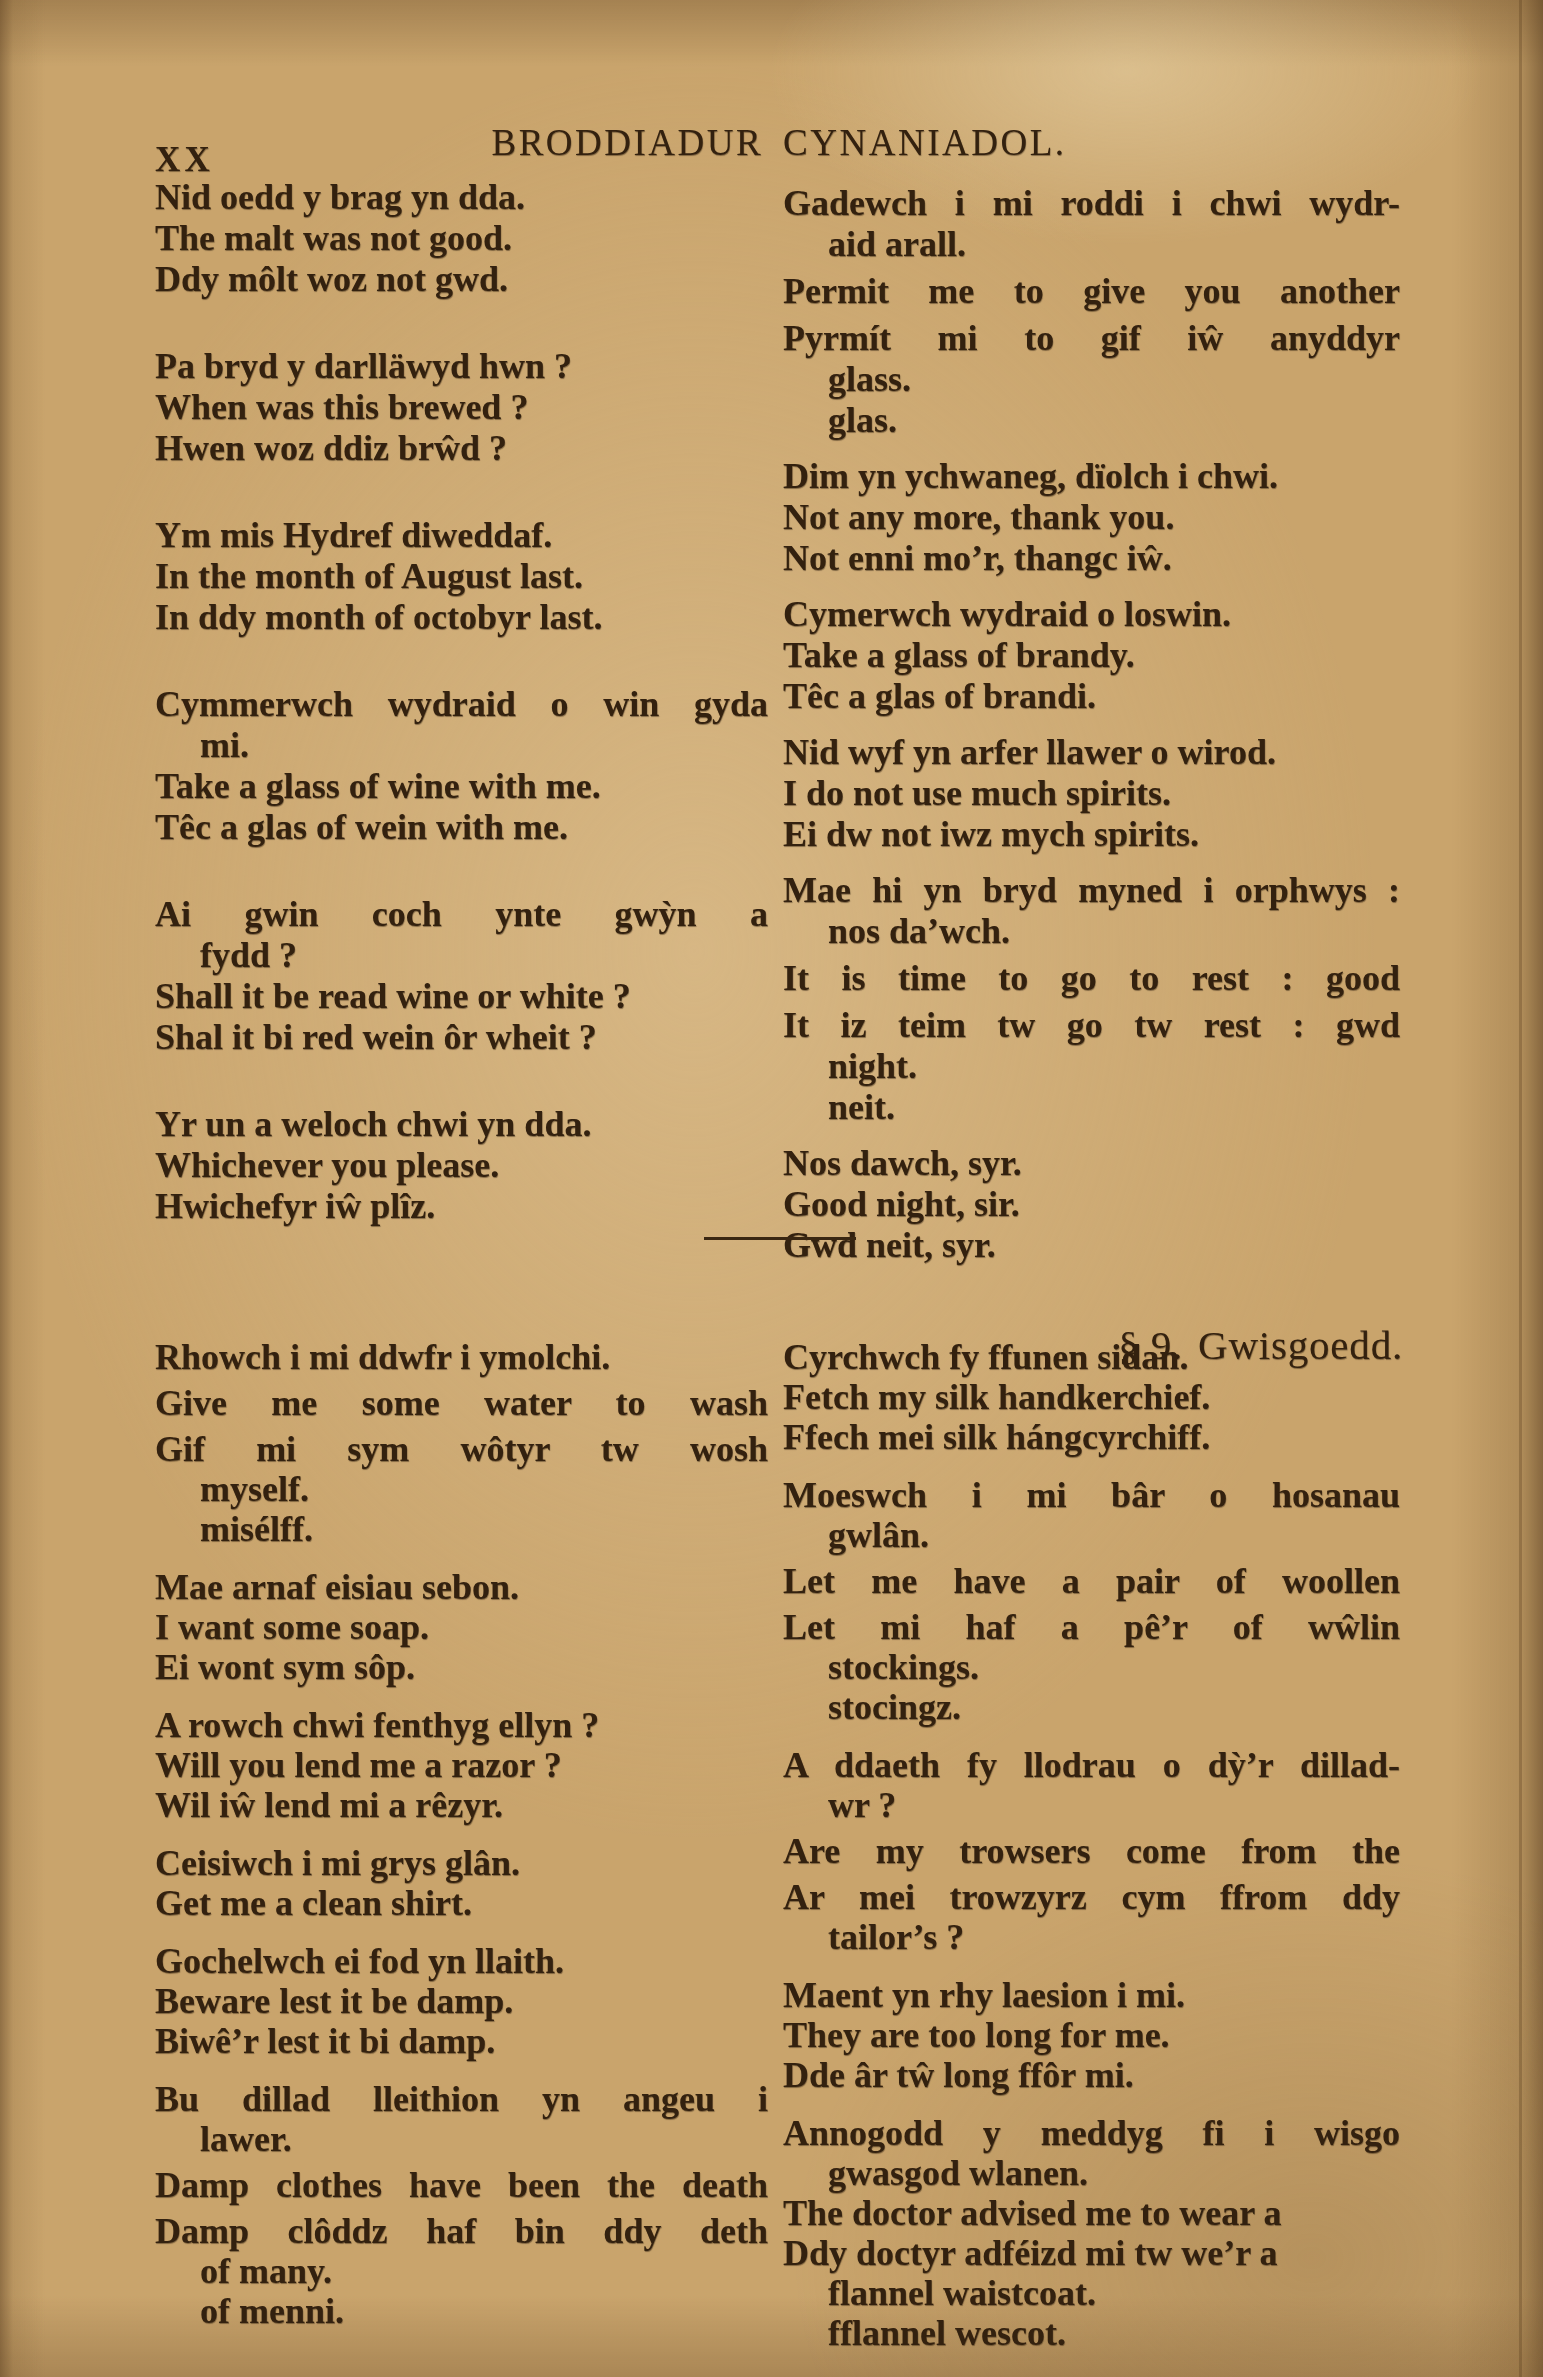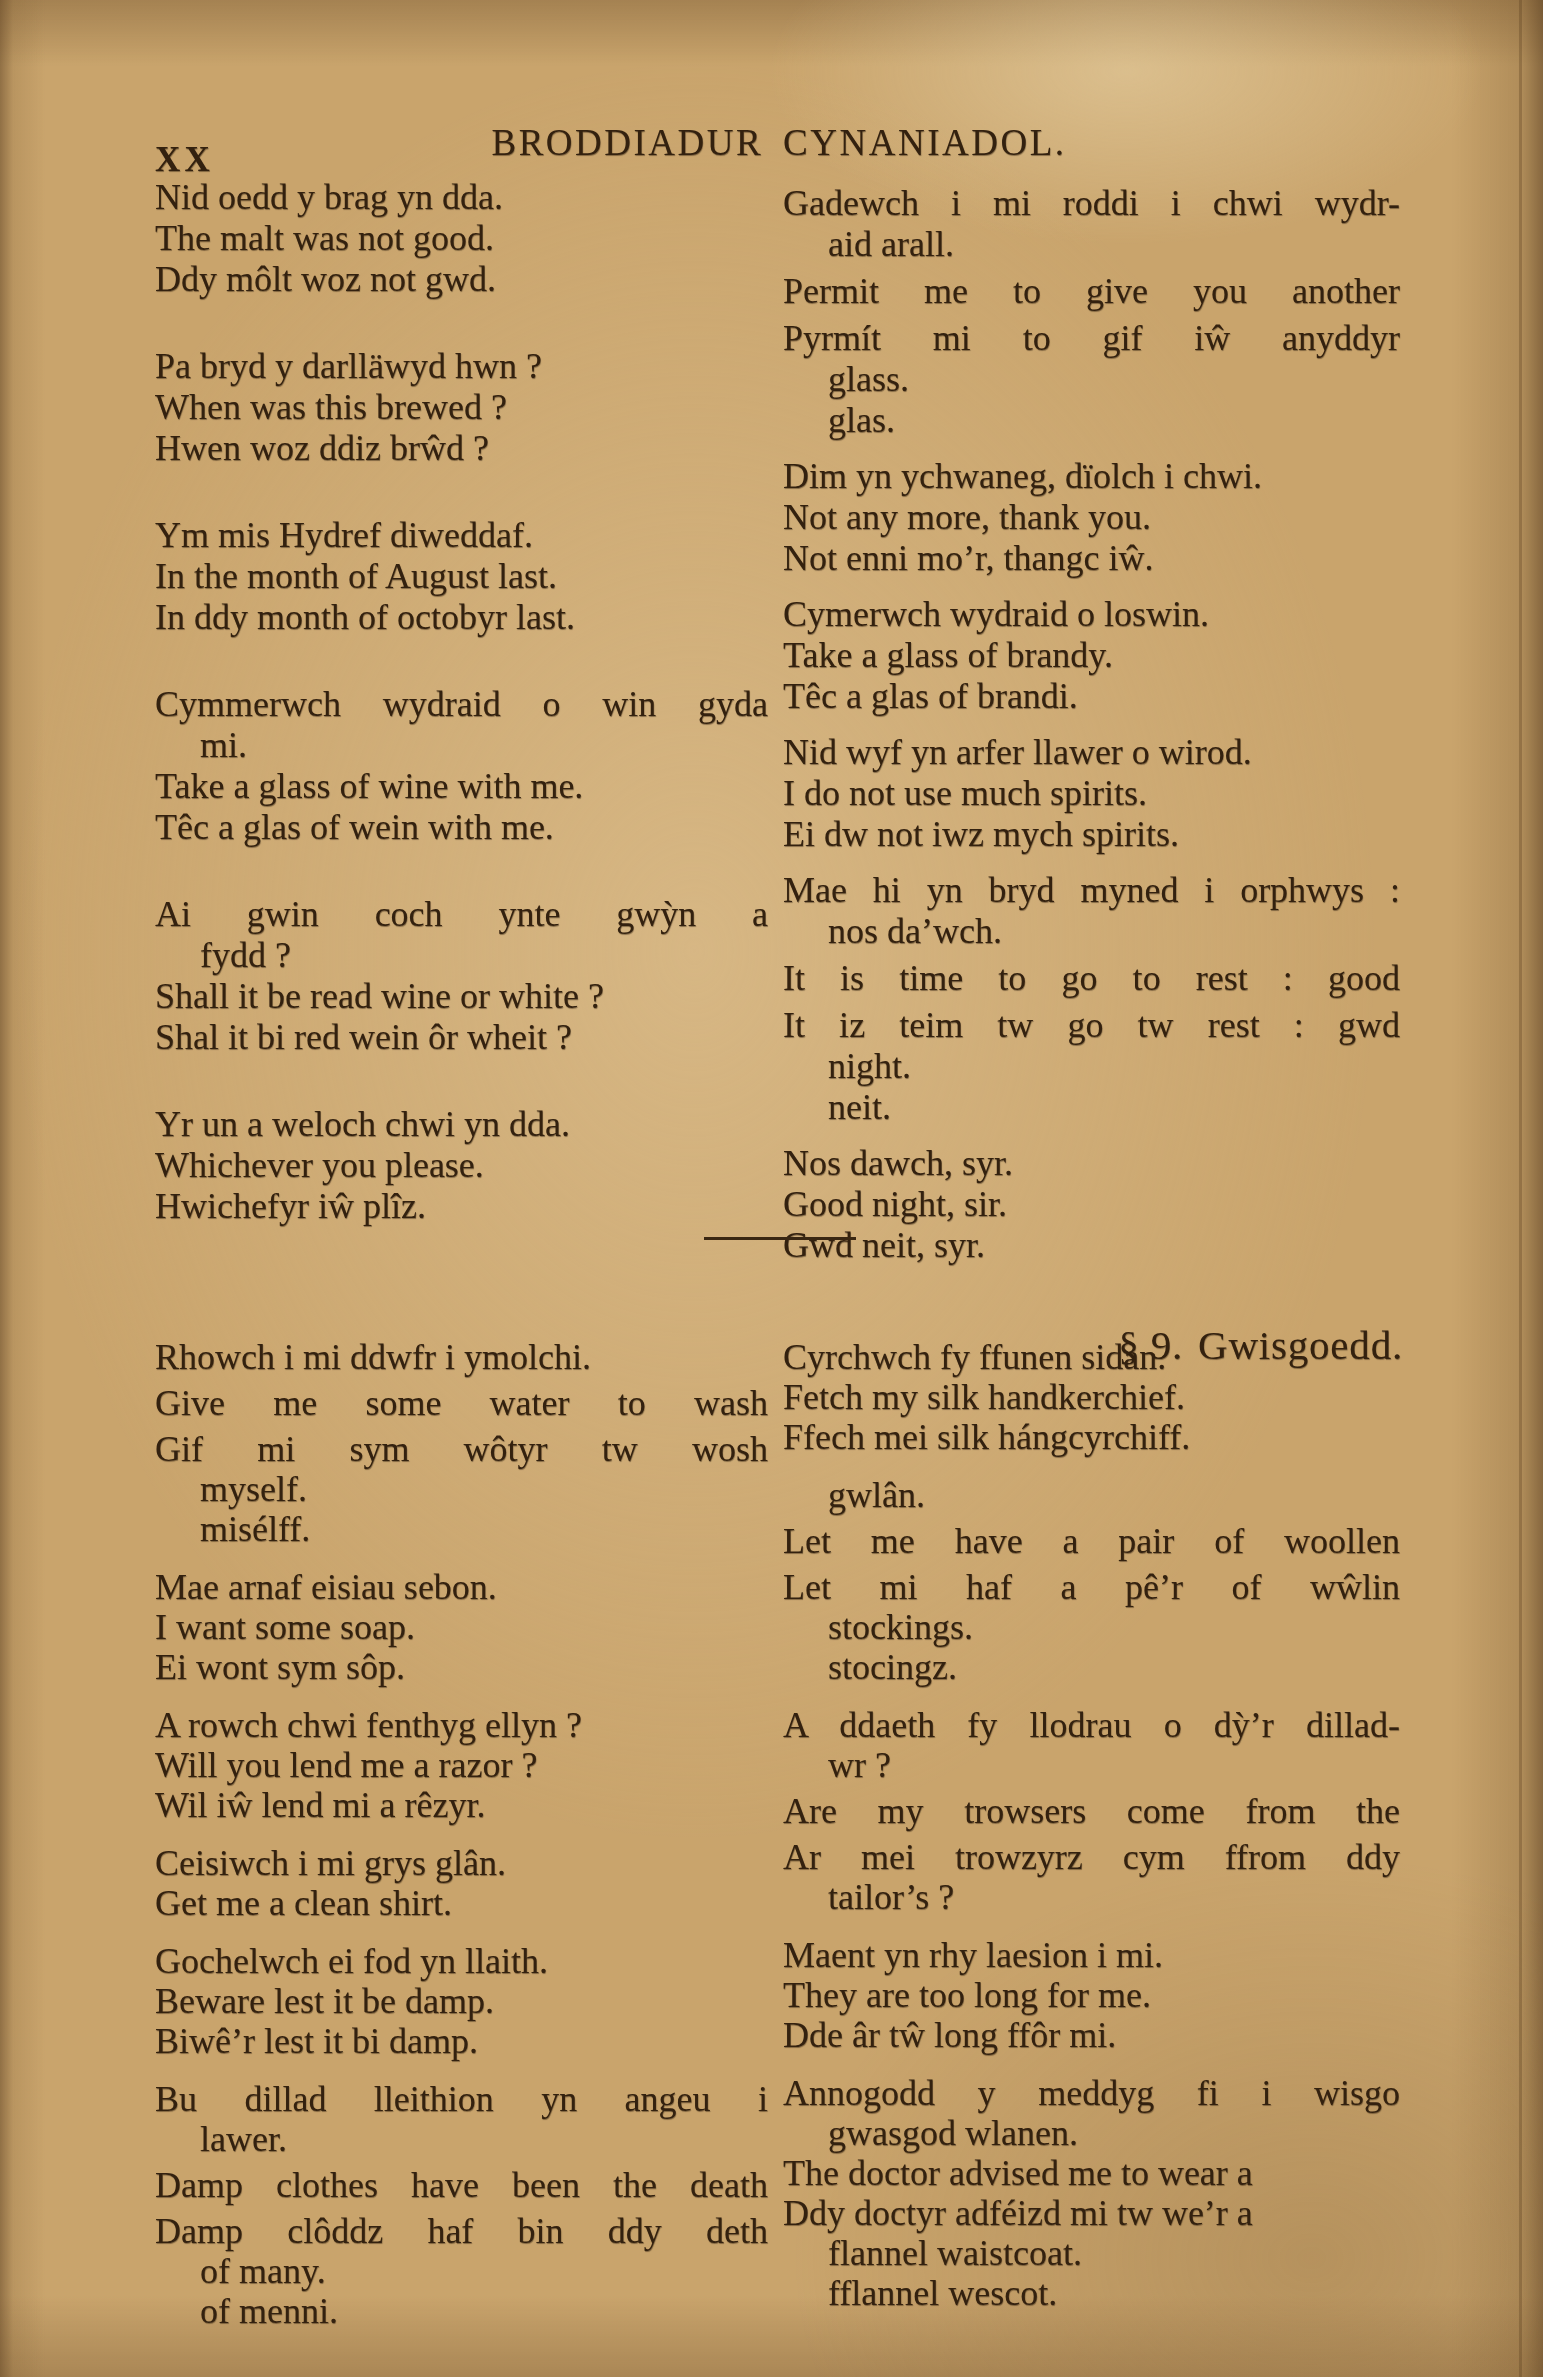--- a/index.html
+++ b/index.html
@@ -19,21 +19,21 @@
   }
   .ink{ text-shadow:0.5px 0.7px 0.8px rgba(43,26,10,.45); }
   .folio{
     position:absolute;left:155px;top:140px;font-size:35px;font-weight:bold;
     letter-spacing:4.1px;text-transform:uppercase;
   }
   .running-title{
     position:absolute;left:155px;top:121px;width:1248px;text-align:center;
     font-size:37px;letter-spacing:2.5px;word-spacing:8.2px;
   }
-  .col{position:absolute;}
+  .col{position:absolute;font-weight:bold;}
   .col.s8l{left:155px;top:177px;width:613px;}
   .col.s8r{left:783px;top:177px;width:617px;}
   .col.s9l{left:155px;top:1337px;width:613px;}
   .col.s9r{left:783px;top:1337px;width:617px;}
   .b{margin:0 0 46px 0;}
   .s8r .b{margin-bottom:15px;}
   .s9l .b,.s9r .b{margin-bottom:18px;}
   .b:last-child{margin-bottom:0;}
   .ln{
     margin:0;font-size:36px;line-height:41px;white-space:nowrap;
@@ -178,20 +178,21 @@
   </div>
 </div>
 
 <div class="col s9r">
   <div class="b">
     <p class="ln ink">Cyrchwch fy ffunen sidan.</p>
     <p class="ln ink">Fetch my silk handkerchief.</p>
     <p class="ln ink">Ffech mei silk hángcyrchiff.</p>
   </div>
   <div class="b">
+    <p class="ln jf ink">Moeswch i mi bâr o hosanau</p>
     <p class="ln in ink">gwlân.</p>
     <p class="ln jf ink">Let me have a pair of woollen</p>
     <p class="ln jf ink">Let mi haf a pê’r of wŵlin</p>
     <p class="ln in ink">stockings.</p>
     <p class="ln in ink">stocingz.</p>
   </div>
   <div class="b">
     <p class="ln jf ink">A ddaeth fy llodrau o dỳ’r dillad-</p>
     <p class="ln in ink">wr ?</p>
     <p class="ln jf ink">Are my trowsers come from the</p>

